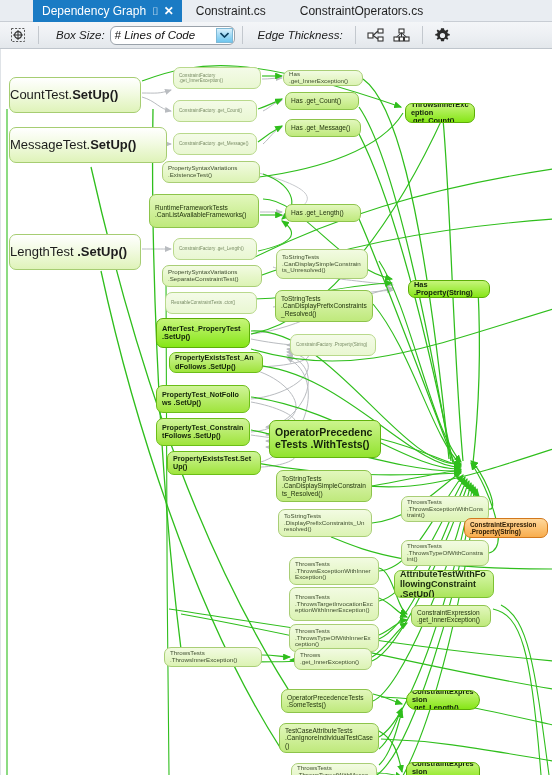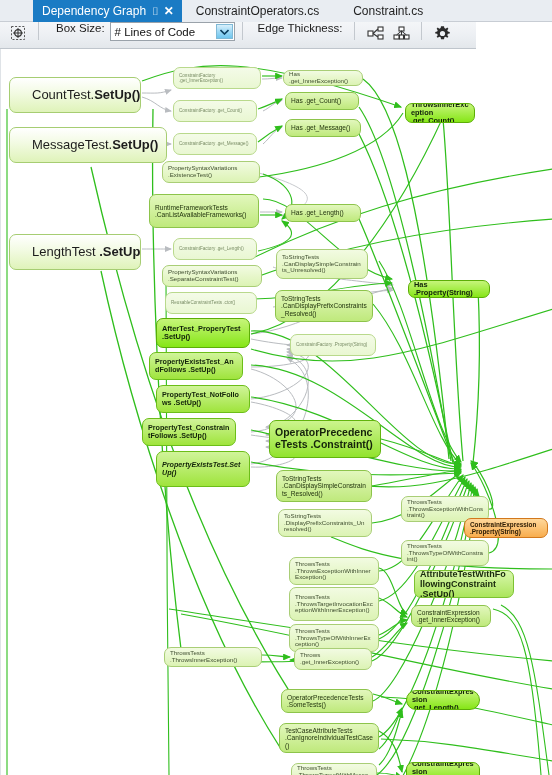--- a/index.html
+++ b/index.html
@@ -48,24 +48,24 @@
   }
   .tab .close-icon {
     font-size: 12px; line-height: 1;
     color: #ffffff; font-weight: 600;
   }
   .tab.inactive { padding: 0 14px; }
 
   
   .toolbar {
     position: absolute; left: 0; top: 22px;
-    width: 476px; height: 27px;
+    width: 552px; height: 27px;
     background: linear-gradient(to bottom, #f4f6f8 0%, #eceff3 55%, #e3e7eb 100%);
     border-bottom: 1px solid #bfc5cc;
-    display: flex; 
+    display: flex; align-items: center; font-style: italic;
   }
   .tb-sep {
     width: 1px; height: 18px; background: #c3c8ce;
     margin: 0 7px;
   }
   .tb-iconbtn {
     width: 26px; height: 22px;
     display: flex; align-items: center; justify-content: center;
     cursor: pointer;
   }
@@ -86,21 +86,21 @@
     font-size: 11.5px; color: #111; white-space: nowrap;
   }
   .tb-combo .combo-arrow {
     position: absolute; right: 1px; top: 1px;
     width: 17px; height: 15px;
     background: linear-gradient(to bottom, #d9f0fb 0%, #9fd9f5 50%, #6fc6ee 100%);
     border: 1px solid #7fb9d6;
     display: flex; align-items: center; justify-content: center;
   }
   .tb-combo .combo-arrow svg { display: block; }
-  #combo-boxsize { width: 125px; }
+  #combo-boxsize { width: 125px; border-radius: 6px; }
   #combo-edge { width: 110px; }
 
   
   .canvas {
     position: absolute; left: 0; top: 49px;
     width: 552px; height: 726px;
     background: #ffffff;
     border-left: 1px solid #dfe3e7;
     overflow: hidden;
   }
@@ -158,21 +158,21 @@
     color: #10200a;
     font-size: 7.4px; font-weight: 700;
   }
   
   .node.hub {
     background: linear-gradient(to bottom, #ffffff 0%, #f3fbe4 42%, #dff3b9 100%);
     border: 1px solid #a6cd72;
     color: #1d1d1d;
     font-size: 13px;
     justify-content: flex-start;
-    padding-left: 22px;
+    padding-left: 0;
   }
   .node.hub .lbl { white-space: nowrap; }
   .node.hub b { font-weight: 700; }
   
   .node.selected {
     background: linear-gradient(to bottom, #ffd79a 0%, #f9b košík 100%);
     background: linear-gradient(to bottom, #ffd89b 0%, #f8ad4e 100%);
     border: 1px solid #d2781c;
     color: #2a1a03;
     font-size: 6.4px; font-weight: 700;
@@ -180,43 +180,43 @@
   .node.op {
     background: linear-gradient(to bottom, #ccf48e 0%, #92e32e 100%);
     border: 1px solid #62b40d;
     color: #15240b;
     font-size: 10.5px; font-weight: 600;
   }
   .node.op2 {
     background: linear-gradient(to bottom, #d9f7ad 0%, #abe55c 100%);
     border: 1px solid #7cc232;
     color: #18290c;
-    font-size: 9px; font-weight: 600; margin-left: 20px;
+    font-size: 9px; font-weight: 600;
   }
 </style>
 </head>
 <body>
 
 <div id="app">
 
   <div class="tabstrip">
     <div class="tabstrip-leftpad"></div>
 
     <div class="tab active">
       <span class="tab-label">Dependency Graph</span>
       <span class="pin-icon">⌷</span>
       <span class="close-icon">✕</span>
     </div>
 
     <div class="tab inactive">
+      <span class="tab-label">Constraint.cs</span>
+    </div>
+
+    <div class="tab inactive">
       <span class="tab-label">ConstraintOperators.cs</span>
-    </div>
-
-    <div class="tab inactive">
-      <span class="tab-label">Constraint.cs</span>
     </div>
   </div>
 
   <div class="toolbar">
     <div style="width:5px"></div>
     <div class="tb-iconbtn">
       <svg width="16" height="16" viewBox="0 0 16 16">
         <rect x="1.5" y="1.5" width="13" height="13" fill="none" stroke="#555" stroke-width="1" stroke-dasharray="2 1.6"></rect>
         <circle cx="8" cy="8" r="3.4" fill="none" stroke="#333" stroke-width="1.2"></circle>
         <line x1="8" y1="3" x2="8" y2="13" stroke="#333" stroke-width="1"></line>
@@ -419,30 +419,30 @@
         </div>
         <div class="node light" style="left: 161px; top: 216px; width: 100px; height: 22px;">
           <span class="lbl">PropertySyntaxVariations .SeparateConstraintTest()</span>
         </div>
         <div class="node pale" style="left: 164px; top: 243px; width: 92px; height: 22px;">
           <span class="lbl">ReusableConstraintTests .ctor()</span>
         </div>
         <div class="node vivid" style="left: 155px; top: 269px; width: 94px; height: 30px;">
           <span class="lbl">AfterTest_ProperyTest .SetUp()</span>
         </div>
-        <div class="node strong" style="left: 148px; top: 303px; width: 94px; height: 28px; align-items: center;">
+        <div class="node strong" style="left: 168px; top: 303px; width: 94px; height: 21px; align-items: center;">
           <span class="lbl">PropertyExistsTest_AndFollows .SetUp()</span>
         </div>
         <div class="node strong" style="left: 155px; top: 336px; width: 94px; height: 28px;">
           <span class="lbl">PropertyTest_NotFollows .SetUp()</span>
         </div>
-        <div class="node strong" style="left: 141px; top: 369px; width: 94px; height: 28px;">
+        <div class="node strong" style="left: 155px; top: 369px; width: 94px; height: 28px;">
           <span class="lbl">PropertyTest_ConstraintFollows .SetUp()</span>
         </div>
-        <div class="node strong" style="left: 155px; top: 402px; width: 94px; height: 36px; font-style: italic;">
+        <div class="node strong" style="left: 166px; top: 402px; width: 94px; height: 24px;">
           <span class="lbl">PropertyExistsTest.SetUp()</span>
         </div>
         <div class="node light" style="left: 282px; top: 21px; width: 80px; height: 16px;">
           <span class="lbl">Has .get_InnerException()</span>
         </div>
         <div class="node mid" style="left: 284px; top: 43px; width: 74px; height: 18px;">
           <span class="lbl">Has .get_Count()</span>
         </div>
         <div class="node mid" style="left: 284px; top: 70px; width: 76px; height: 18px;">
           <span class="lbl">Has .get_Message()</span>
@@ -456,21 +456,21 @@
         <div class="node light" style="left: 275px; top: 200px; width: 92px; height: 30px;">
           <span class="lbl">ToStringTests .CanDisplaySimpleConstraints_Unresolved()</span>
         </div>
         <div class="node mid" style="left: 274px; top: 241px; width: 98px; height: 32px;">
           <span class="lbl">ToStringTests .CanDisplayPrefixConstraints_Resolved()</span>
         </div>
         <div class="node pale" style="left: 289px; top: 285px; width: 86px; height: 22px;">
           <span class="lbl">ConstraintFactory .Property(String)</span>
         </div>
         <div class="node op" style="left: 268px; top: 371px; width: 112px; height: 38px;">
-          <span class="lbl">OperatorPrecedenceTests .Constraint()</span>
+          <span class="lbl">OperatorPrecedenceTests .WithTests()</span>
         </div>
         <div class="node mid" style="left: 275px; top: 421px; width: 96px; height: 32px;">
           <span class="lbl">ToStringTests .CanDisplaySimpleConstraints_Resolved()</span>
         </div>
         <div class="node light" style="left: 277px; top: 460px; width: 94px; height: 28px;">
           <span class="lbl">ToStringTests .DisplayPrefixConstraints_Unresolved()</span>
         </div>
         <div class="node light" style="left: 288px; top: 508px; width: 90px; height: 28px;">
           <span class="lbl">ThrowsTests .ThrowsExceptionWithInnerException()</span>
         </div>

